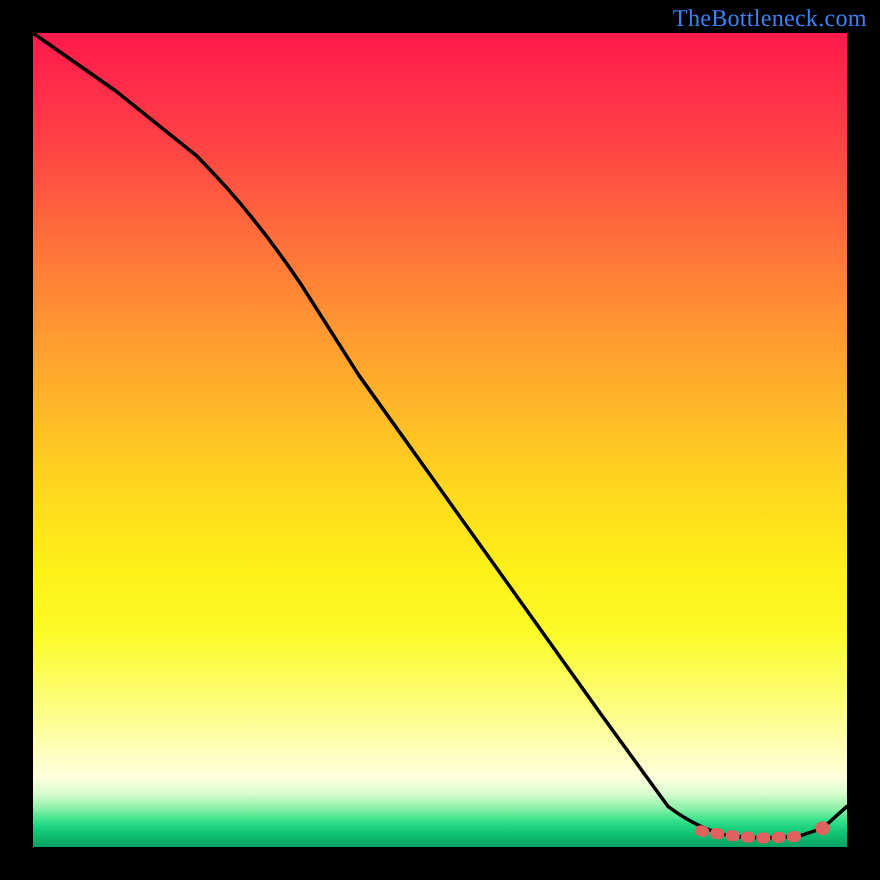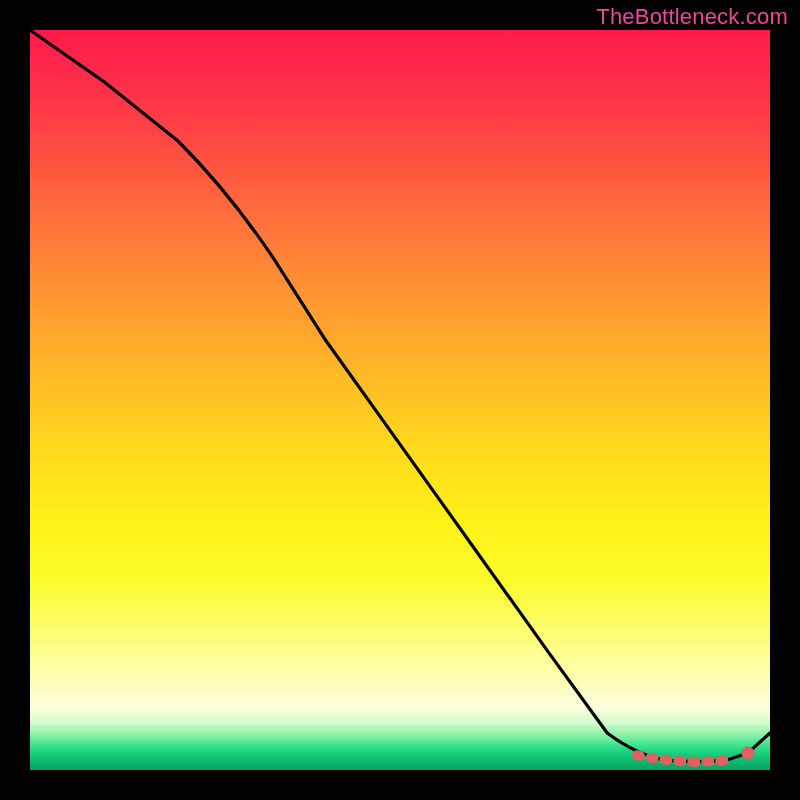--- a/index.html
+++ b/index.html
@@ -57,24 +57,25 @@
     position: absolute;
     left: 0;
     top: 0;
     width: 100%;
     height: 100%;
   }
   .watermark {
     position: absolute;
     top: 4px;
     right: 12px;
-    color: #ec4899;
+    color: #3b82f6;
     font-size: 22px;
     font-weight: 400;
     letter-spacing: 0.2px;
+    font-family: Liberation Serif, serif;
   }
 </style>
 </head>
 <body>
 
 <div class="stage">
 
   <div class="plot">
     <div class="gradient"></div>
 

